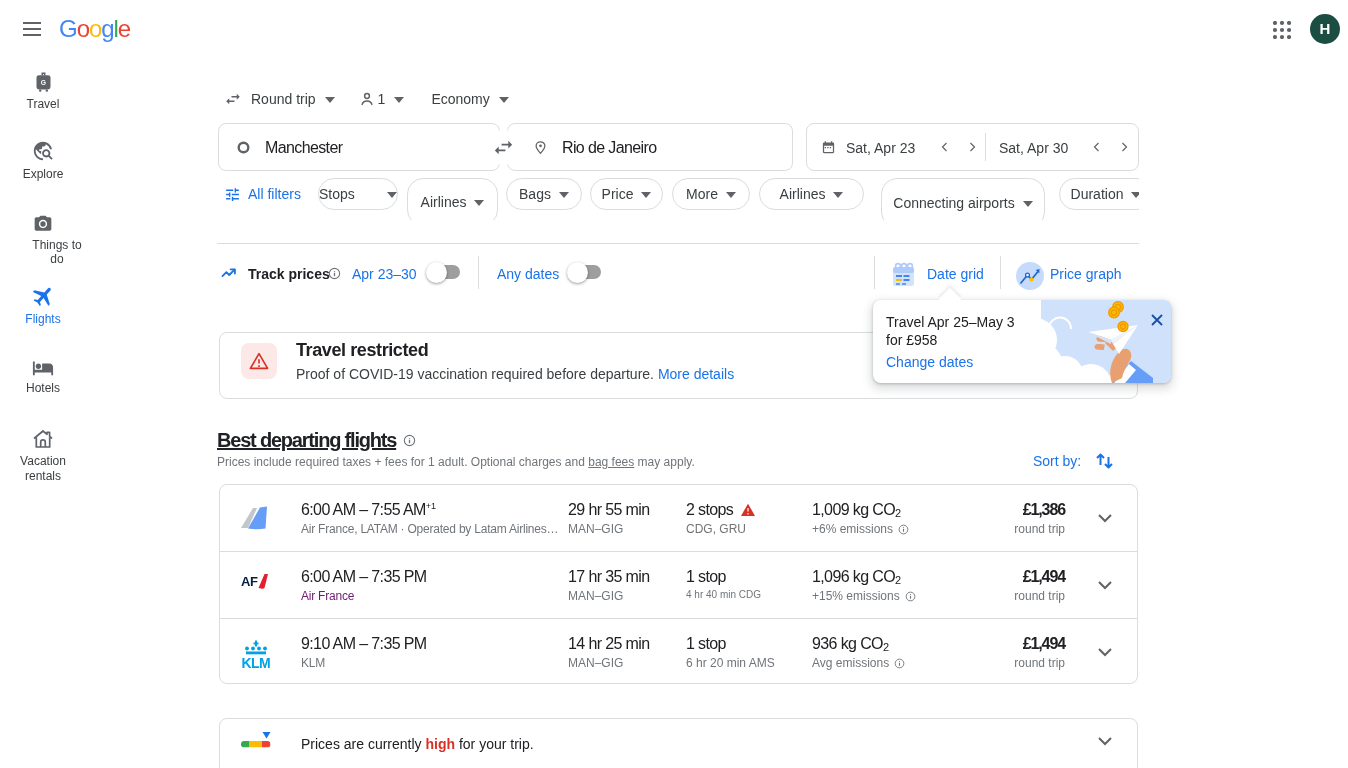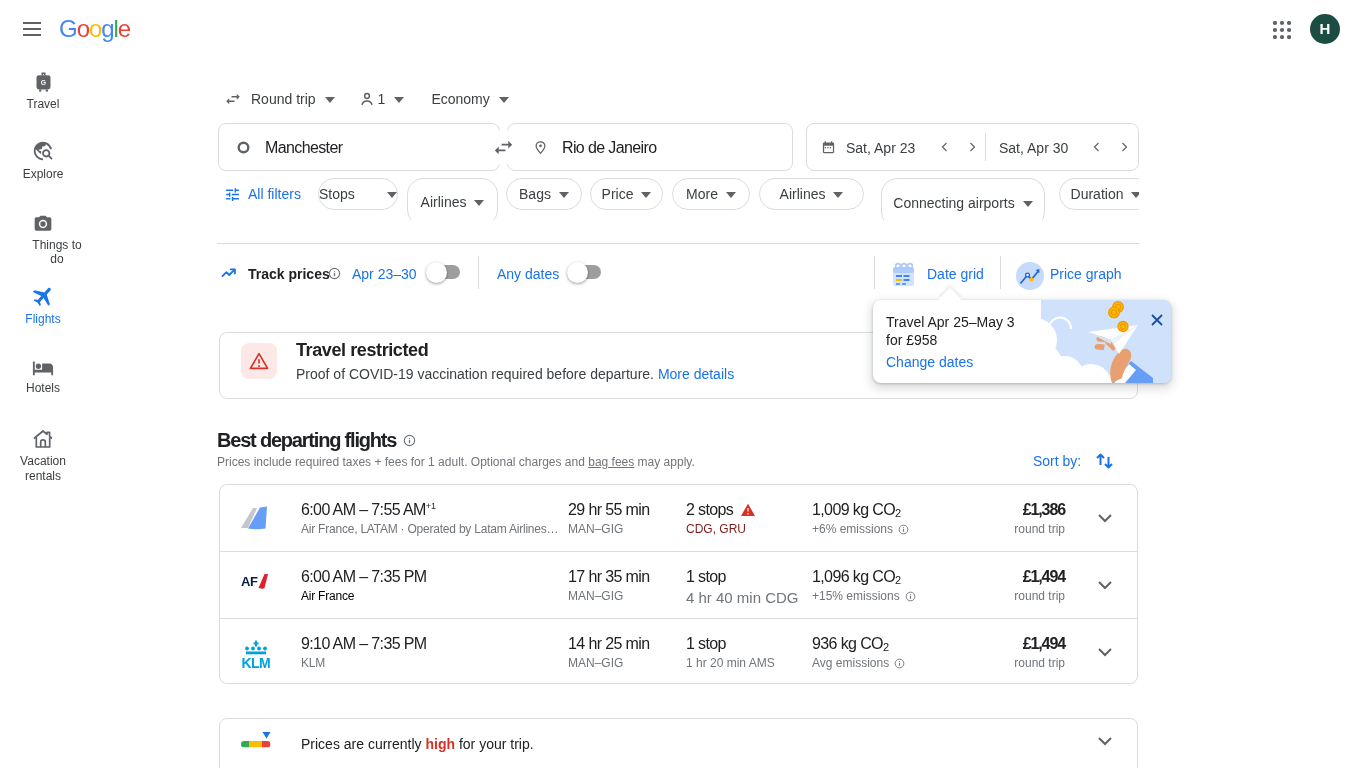--- a/index.html
+++ b/index.html
@@ -299,21 +299,21 @@
       <circle cx="82" cy="26.5" r="2.5" fill="none" stroke="#f29900" stroke-width="1.3"></circle>
   </g>
 </svg>
 <svg class="abs" style="left:1151px; top:314px;" width="12" height="12" viewBox="0 0 12 12" stroke="#174ea6" stroke-width="1.8">
     <path d="M1 1l10 10M11 1 1 11"></path>
   </svg>
 <div class="abs" style="left:886px; top:314px; font-size:14px; color:#202124;">Travel Apr 25–May 3</div>
 <div class="abs" style="left:886px; top:332px; font-size:14px; color:#202124;">for £958</div>
 <div class="abs" style="left:886px; top:354px; font-size:14px; font-weight:500; color:#1a73e8;">Change dates</div>
 
-<div class="abs" style="left:217px; top:429px; font-size:20px; font-weight:bold; letter-spacing:-1.2px; color:#202124;">Best departing flights</div>
+<div class="abs" style="left:217px; top:429px; font-size:20px; font-weight:bold; letter-spacing:-1.2px; color:#202124;text-decoration:underline;">Best departing flights</div>
 <svg class="abs" style="left:403px; top:434px;" width="13" height="13" viewBox="0 0 24 24" fill="none" stroke="#70757a" stroke-width="2">
     <circle cx="12" cy="12" r="9.5"></circle>
     <path d="M12 10.5V17M12 7.2v1.6" stroke-width="2.4"></path>
   </svg>
 <div class="abs" style="left:217px; top:455px; font-size:12px; color:#70757a;">Prices include required taxes + fees for 1 adult. Optional charges and <span style="text-decoration:underline;">bag fees</span> may apply.</div>
 <div class="abs" style="left:1033px; top:453px; font-size:14px; color:#1a73e8;">Sort by:</div>
 <svg class="abs" style="left:1095px; top:451px;" width="20" height="20" viewBox="0 0 20 20" fill="none" stroke="#1a73e8" stroke-width="2">
     <path d="M5.5 14V3.5M2 7l3.5-3.5L9 7" stroke-linejoin="round"></path>
     <path d="M13.5 6v10.5M10 13l3.5 3.5L17 13" stroke-linejoin="round"></path>
   </svg>
@@ -329,43 +329,43 @@
       </svg>
     </div>
     <div class="abs t16" style="left:301px; top:500.5px;">6:00 AM – 7:55 AM<sup style="font-size:9px;letter-spacing:0;">+1</sup></div>
     <div class="abs" style="left:301px; top:521.5px; font-size:12px; letter-spacing:-0.22px; color:#70757a;">Air France, LATAM · Operated by Latam Airlines…</div>
     <div class="abs t16" style="left:568px; top:500.5px;">29 hr 55 min</div>
     <div class="abs" style="left:568px; top:521.5px; font-size:12px; color:#70757a;">MAN–GIG</div>
     <div class="abs t16" style="left:686px; top:500.5px;">2 stops<svg width="14" height="13" viewBox="0 0 24 22" style="display:inline-block;vertical-align:-1px;margin-left:8px;">
         <path d="M12 1 0 22h24z" fill="#d93025"></path>
         <path d="M12 8.5v6M12 17v2.5" stroke="#fff" stroke-width="2"></path>
       </svg></div>
-    <div class="abs" style="left:686px; top:521.5px; font-size:12px; color:#7f1d1d;">CDG, GRU</div>
+    <div class="abs" style="left:686px; top:521.5px; font-size:12px; color:#737373;">CDG, GRU</div>
     <div class="abs t16" style="left:812px; top:500.5px;">1,009 kg CO<span style="font-size:11px;vertical-align:-2px;letter-spacing:0;">2</span></div>
     <div class="abs" style="left:812px; top:521.5px; font-size:12px; color:#70757a;">+6% emissions <svg width="11" height="11" viewBox="0 0 24 24" fill="none" stroke="#70757a" stroke-width="2" style="display:inline-block;vertical-align:-2px;margin-left:2px;">
         <circle cx="12" cy="12" r="9.5"></circle>
         <path d="M12 10.5V17M12 7.2v1.6" stroke-width="2.4"></path>
       </svg></div>
     <div class="abs" style="left:965px; top:500.5px; width:100px; text-align:right; font-size:16px; font-weight:bold; letter-spacing:-1.1px; color:#202124;">£1,386</div>
     <div class="abs" style="left:965px; top:521.5px; width:100px; text-align:right; font-size:12px; color:#70757a;">round trip</div>
     <svg class="abs" style="left:1098px; top:513.5px;" width="14" height="9" viewBox="0 0 14 9" fill="none" stroke="#5f6368" stroke-width="2">
       <path d="M1 1l6 6 6-6"></path>
     </svg>
     <div class="abs" style="left:241px; top:572.5px; width:30px;">
       <svg width="28" height="16" viewBox="0 0 56 32">
         <text x="0" y="26" font-family="Liberation Sans" font-weight="bold" font-size="26" fill="#051d3e" letter-spacing="-1">AF</text>
         <path d="M35 30 47 2h7L47 30q-3 2.5-7 1z" fill="#e11f2f"></path>
       </svg>
     </div>
     <div class="abs t16" style="left:301px; top:567.5px;">6:00 AM – 7:35 PM<sup style="font-size:9px;letter-spacing:0;"></sup></div>
-    <div class="abs" style="left:301px; top:588.5px; font-size:12px; letter-spacing:-0.22px; color:#000000;">Air France</div>
+    <div class="abs" style="left:301px; top:588.5px; font-size:12px; letter-spacing:-0.22px; color:#701a75;">Air France</div>
     <div class="abs t16" style="left:568px; top:567.5px;">17 hr 35 min</div>
     <div class="abs" style="left:568px; top:588.5px; font-size:12px; color:#70757a;">MAN–GIG</div>
     <div class="abs t16" style="left:686px; top:567.5px;">1 stop</div>
-    <div class="abs" style="left:686px; top:588.5px; font-size:15px; color:#70757a;">4 hr 40 min CDG</div>
+    <div class="abs" style="left:686px; top:588.5px; font-size:10px; color:#70757a;">4 hr 40 min CDG</div>
     <div class="abs t16" style="left:812px; top:567.5px;">1,096 kg CO<span style="font-size:11px;vertical-align:-2px;letter-spacing:0;">2</span></div>
     <div class="abs" style="left:812px; top:588.5px; font-size:12px; color:#70757a;">+15% emissions <svg width="11" height="11" viewBox="0 0 24 24" fill="none" stroke="#70757a" stroke-width="2" style="display:inline-block;vertical-align:-2px;margin-left:2px;">
         <circle cx="12" cy="12" r="9.5"></circle>
         <path d="M12 10.5V17M12 7.2v1.6" stroke-width="2.4"></path>
       </svg></div>
     <div class="abs" style="left:965px; top:567.5px; width:100px; text-align:right; font-size:16px; font-weight:bold; letter-spacing:-1.1px; color:#202124;">£1,494</div>
     <div class="abs" style="left:965px; top:588.5px; width:100px; text-align:right; font-size:12px; color:#70757a;">round trip</div>
     <svg class="abs" style="left:1098px; top:580.5px;" width="14" height="9" viewBox="0 0 14 9" fill="none" stroke="#5f6368" stroke-width="2">
       <path d="M1 1l6 6 6-6"></path>
     </svg>
@@ -380,21 +380,21 @@
           <rect x="5" y="11.5" width="20" height="2.8"></rect>
           <text x="0.5" y="27.5" font-family="Liberation Sans" font-weight="bold" font-size="14" letter-spacing="-0.6">KLM</text>
         </g>
       </svg>
     </div>
     <div class="abs t16" style="left:301px; top:634.5px;">9:10 AM – 7:35 PM<sup style="font-size:9px;letter-spacing:0;"></sup></div>
     <div class="abs" style="left:301px; top:655.5px; font-size:12px; letter-spacing:-0.22px; color:#70757a;">KLM</div>
     <div class="abs t16" style="left:568px; top:634.5px;">14 hr 25 min</div>
     <div class="abs" style="left:568px; top:655.5px; font-size:12px; color:#70757a;">MAN–GIG</div>
     <div class="abs t16" style="left:686px; top:634.5px;">1 stop</div>
-    <div class="abs" style="left:686px; top:655.5px; font-size:12px; color:#70757a;">1 hr 20 min AMS</div>
+    <div class="abs" style="left:686px; top:655.5px; font-size:12px; color:#70757a;">6 hr 20 min AMS</div>
     <div class="abs t16" style="left:812px; top:634.5px;">936 kg CO<span style="font-size:11px;vertical-align:-2px;letter-spacing:0;">2</span></div>
     <div class="abs" style="left:812px; top:655.5px; font-size:12px; color:#70757a;">Avg emissions <svg width="11" height="11" viewBox="0 0 24 24" fill="none" stroke="#70757a" stroke-width="2" style="display:inline-block;vertical-align:-2px;margin-left:2px;">
         <circle cx="12" cy="12" r="9.5"></circle>
         <path d="M12 10.5V17M12 7.2v1.6" stroke-width="2.4"></path>
       </svg></div>
     <div class="abs" style="left:965px; top:634.5px; width:100px; text-align:right; font-size:16px; font-weight:bold; letter-spacing:-1.1px; color:#202124;">£1,494</div>
     <div class="abs" style="left:965px; top:655.5px; width:100px; text-align:right; font-size:12px; color:#70757a;">round trip</div>
     <svg class="abs" style="left:1098px; top:647.5px;" width="14" height="9" viewBox="0 0 14 9" fill="none" stroke="#5f6368" stroke-width="2">
       <path d="M1 1l6 6 6-6"></path>
     </svg>

